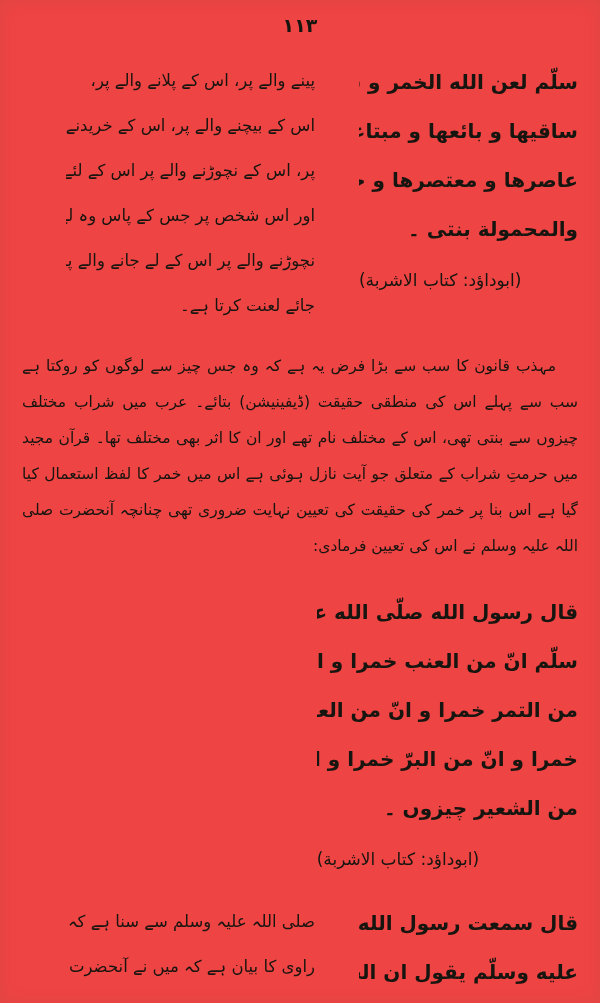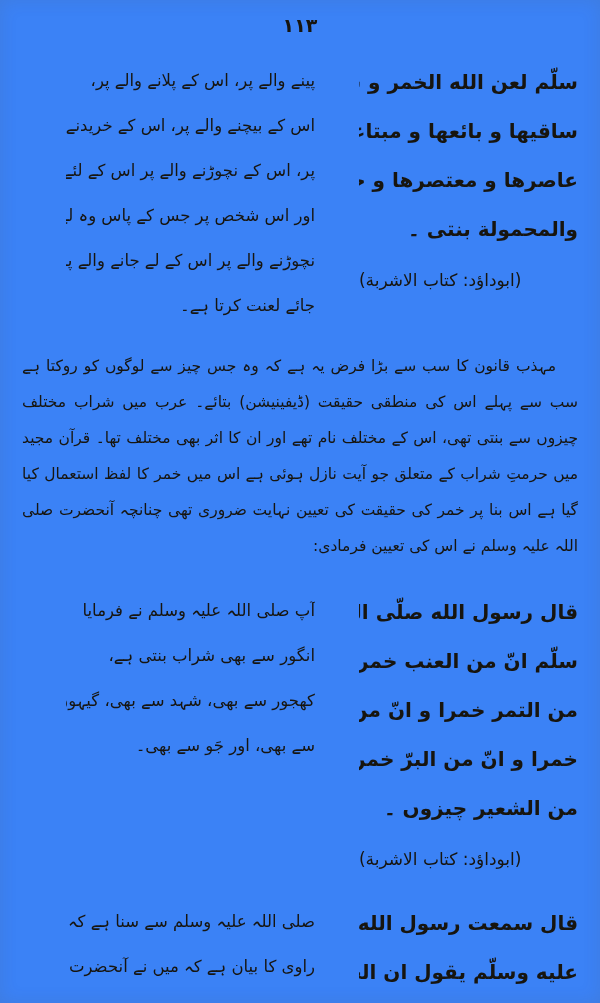--- a/index.html
+++ b/index.html
@@ -5,21 +5,21 @@
   html, body {
     margin: 0;
     padding: 0;
     background: #dedbd4;
     font-family: "DejaVu Sans", sans-serif;
   }
   .page {
     width: 600px;
     height: 1003px;
     margin: 0 auto;
-    background: #3b82f6;
+    background: #ef4444;
     box-sizing: border-box;
     padding: 14px 22px 10px 22px;
     overflow: hidden;
     direction: rtl;
     color: #17150f;
     box-shadow: inset 0 0 18px rgba(90,80,60,0.12);
   }
   .page-number {
     text-align: center;
     font-size: 19px;
@@ -103,28 +103,20 @@
     <div class="col col-arabic">
       <div>
           <div class="line-arabic">قال رسول الله صلّى الله عليه و</div>
           <div class="line-arabic">سلّم انّ من العنب خمرا و انّ</div>
           <div class="line-arabic">من التمر خمرا و انّ من العسل</div>
           <div class="line-arabic">خمرا و انّ من البرّ خمرا و انّ</div>
           <div class="line-arabic">من الشعير چیزوں ۔</div>
         </div>
       <div class="citation">(ابوداؤد: كتاب الاشربة)</div>
     </div>
-    <div class="col col-urdu">
-      <div>
-          <div class="line-urdu">آپ صلی اللہ علیہ وسلم نے فرمایا</div>
-          <div class="line-urdu">انگور سے بھی شراب بنتی ہے،</div>
-          <div class="line-urdu">کھجور سے بھی، شہد سے بھی، گیہوں</div>
-          <div class="line-urdu">سے بھی، اور جَو سے بھی۔</div>
-        </div>
-    </div>
   </div>
 
   <div class="two-col section-3">
     <div class="col col-arabic">
       <div>
           <div class="line-arabic">قال سمعت رسول الله صلّى الله</div>
           <div class="line-arabic">عليه وسلّم يقول ان الخمر من</div>
         </div>
     </div>
     <div class="col col-urdu">

